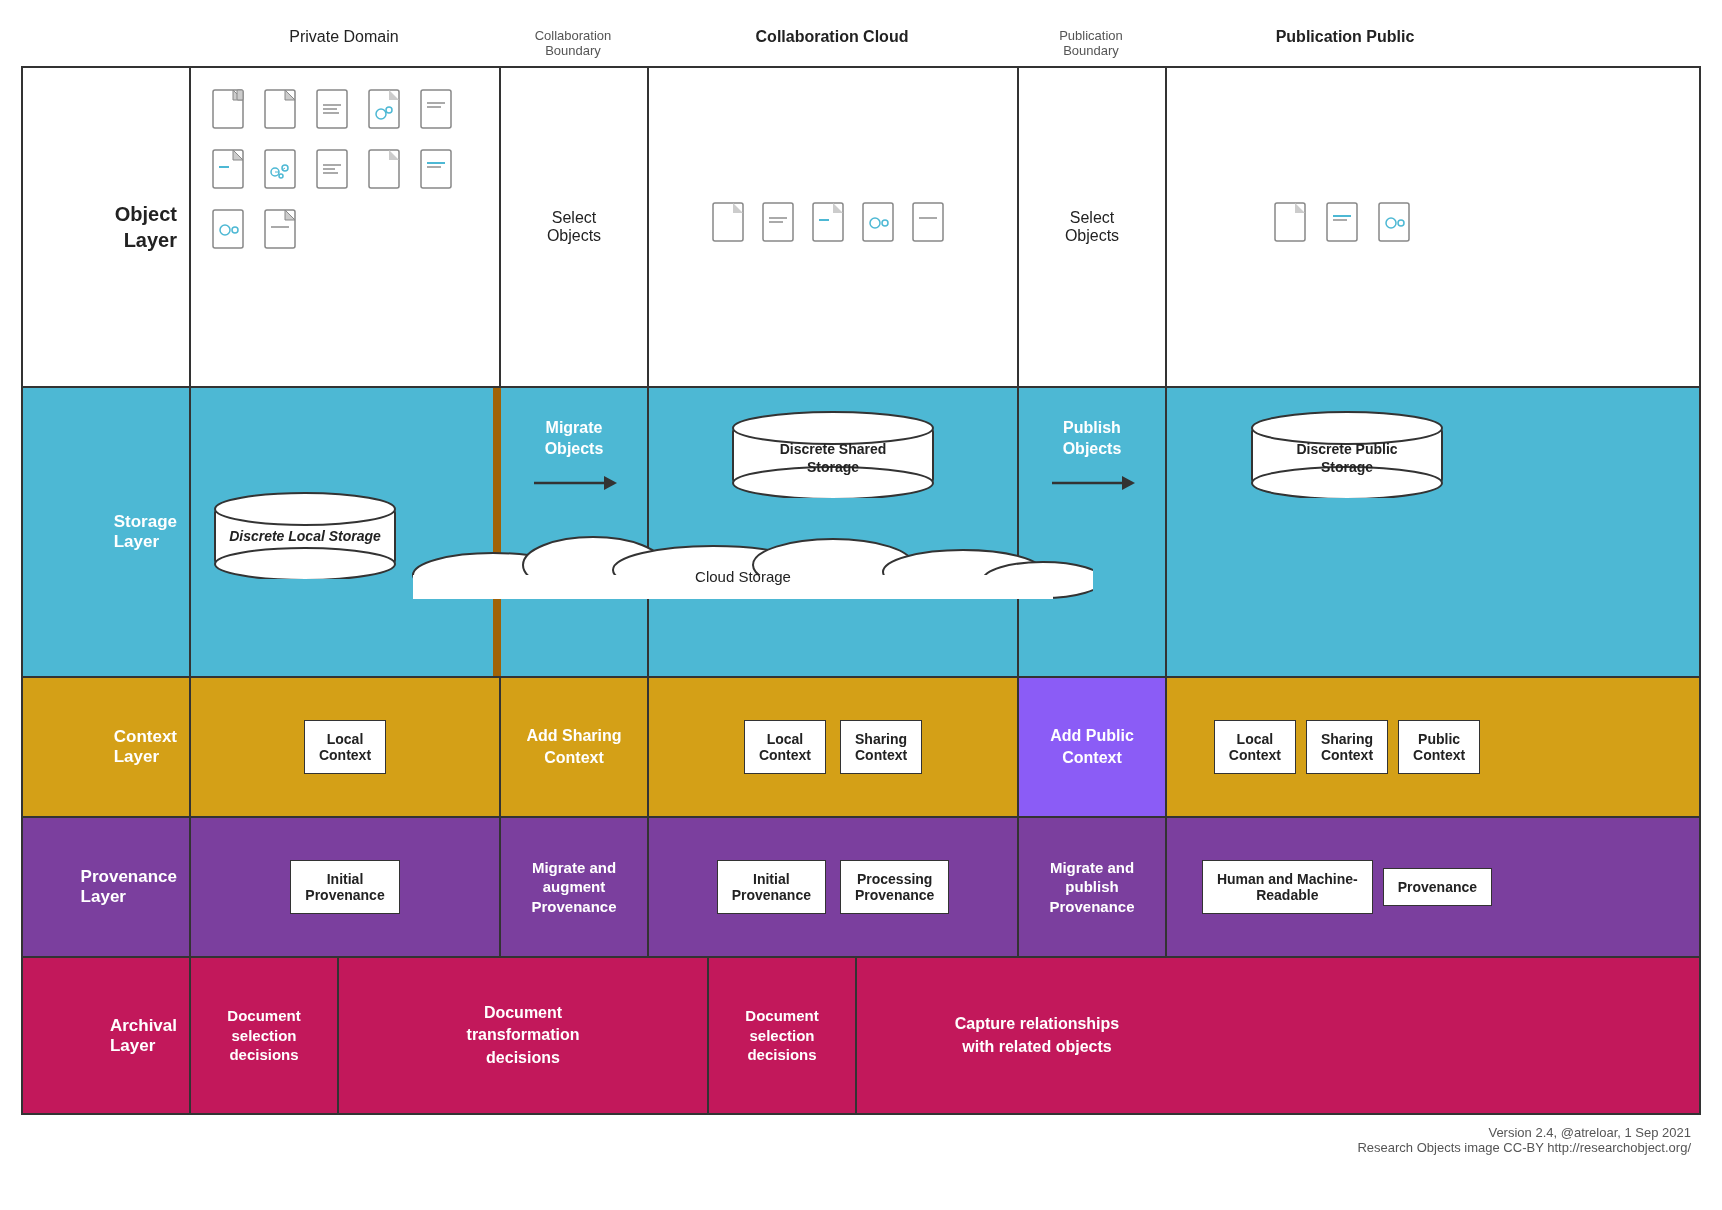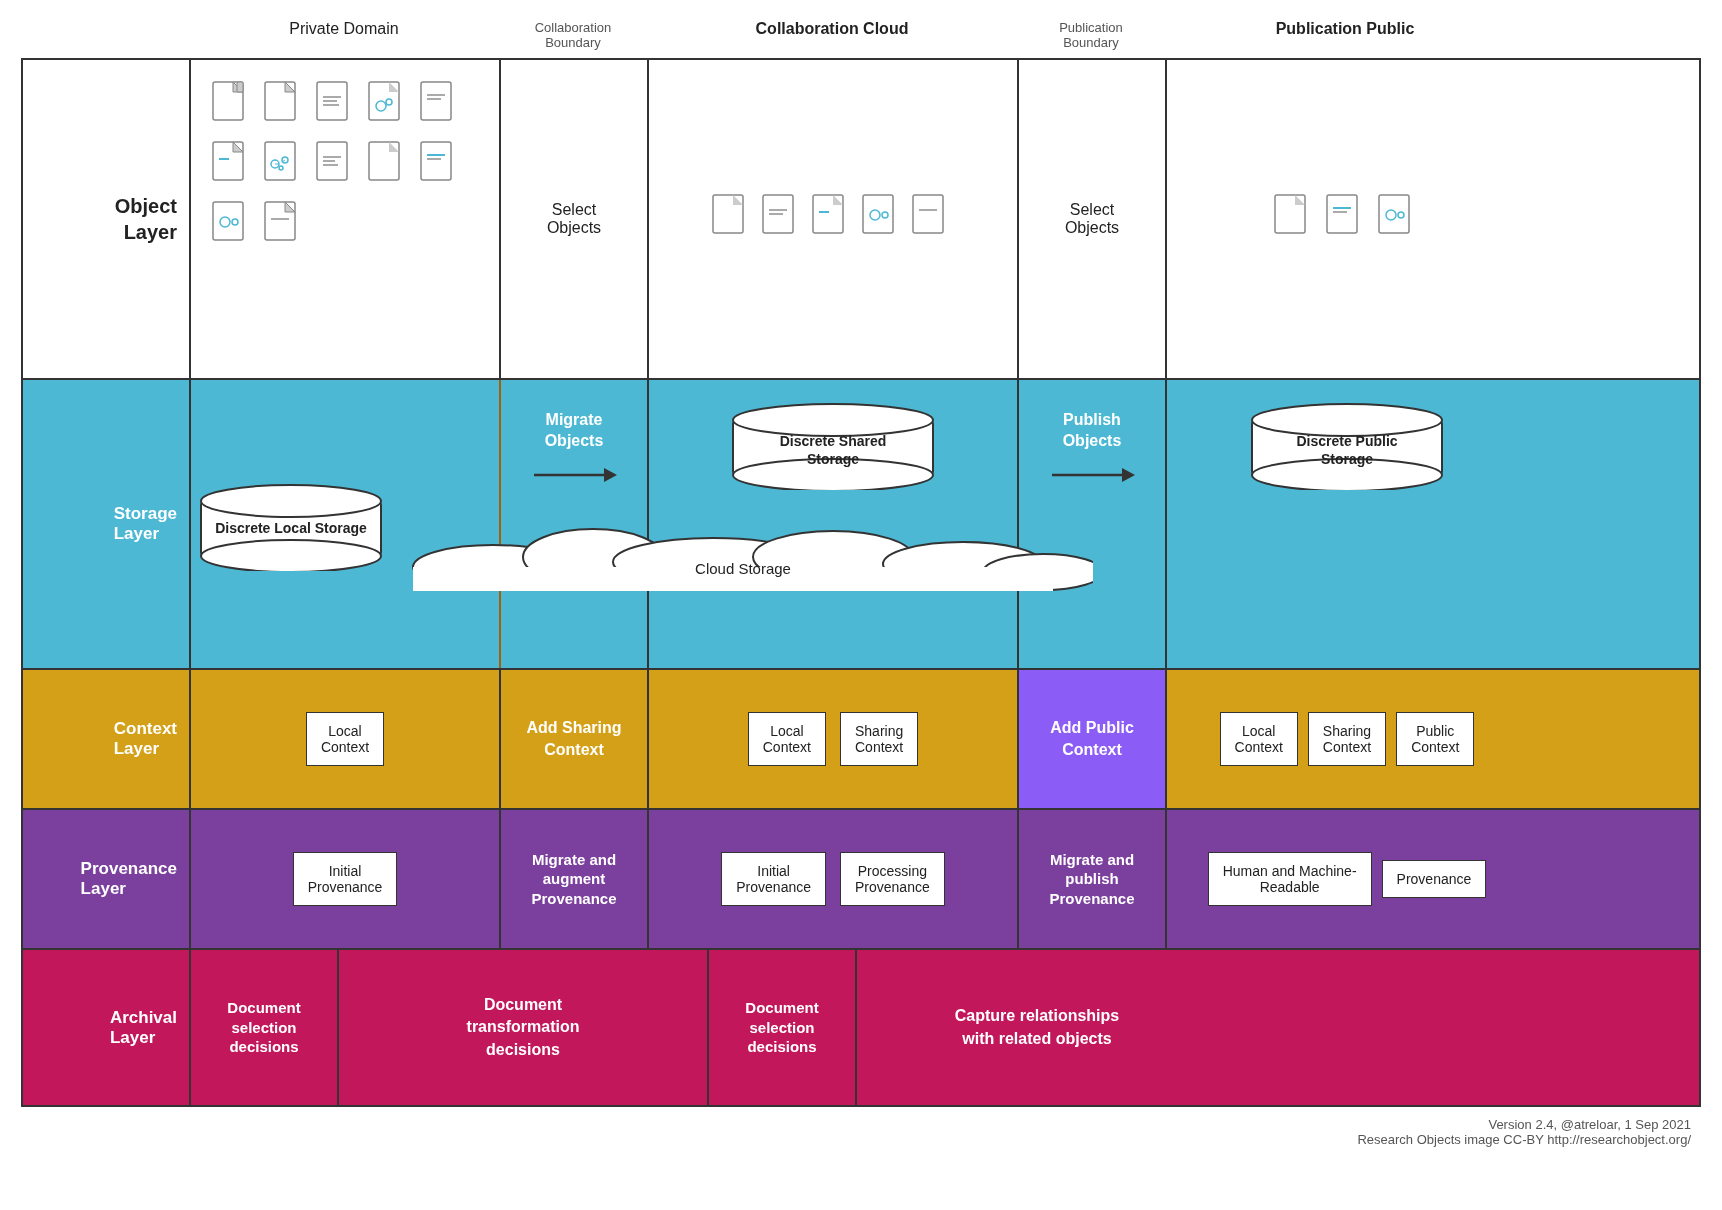--- a/index.html
+++ b/index.html
@@ -6,21 +6,21 @@
     body {
       font-family: Arial, sans-serif;
       background: #fff;
       width: 1722px;
       min-height: 1210px;
       padding: 20px;
     }
 
     .diagram-container {
       width: 1680px;
-      margin: 0 auto;
+      margin: 8px auto;
     }
 
     
     .domain-headers {
       display: flex;
       margin-left: 168px;
       margin-bottom: 8px;
     }
     .domain-header {
       text-align: center;
@@ -176,23 +176,24 @@
       background: #4db8d4;
       color: #fff;
       border-right: 2px solid #333;
     }
     .storage-row .col-private {
       background: transparent;
       display: flex;
       flex-direction: column;
       align-items: center;
       justify-content: flex-start;
-      padding: 20px 0;
+      padding: 20px 14px;
       gap: 10px;
-      border-right: 2px solid #a16207;
+      border-right: 8px solid #a16207;
+      font-style: italic;
     }
     .storage-row .col-collab-boundary {
       background: transparent;
       border-right: 2px solid #333;
       display: flex;
       flex-direction: column;
       align-items: center;
       justify-content: flex-start;
       padding-top: 30px;
       gap: 6px;
@@ -289,21 +290,21 @@
     }
 
     
     .white-box {
       background: #fff;
       border: 1.5px solid #333;
       padding: 10px 14px;
       text-align: center;
       font-size: 14px;
       color: #222;
-      font-weight: normal;
+      font-weight: bold;
     }
 
     
     .provenance-row {
       min-height: 140px;
       border-bottom: 2px solid #333;
       background: #7b3f9e;
     }
     .provenance-row .layer-label {
       background: #7b3f9e;

